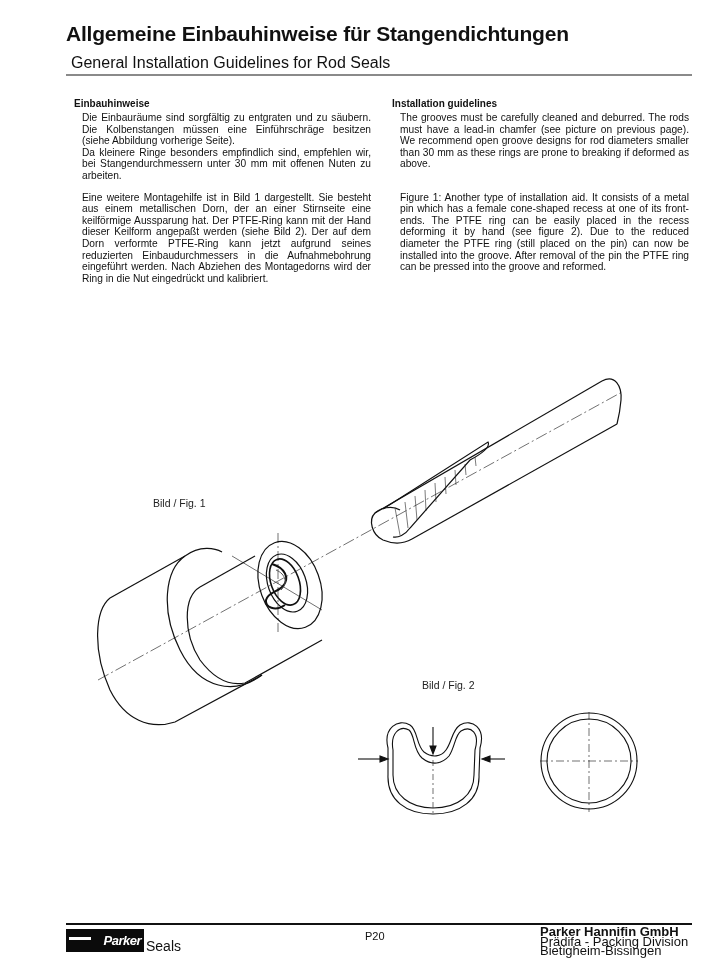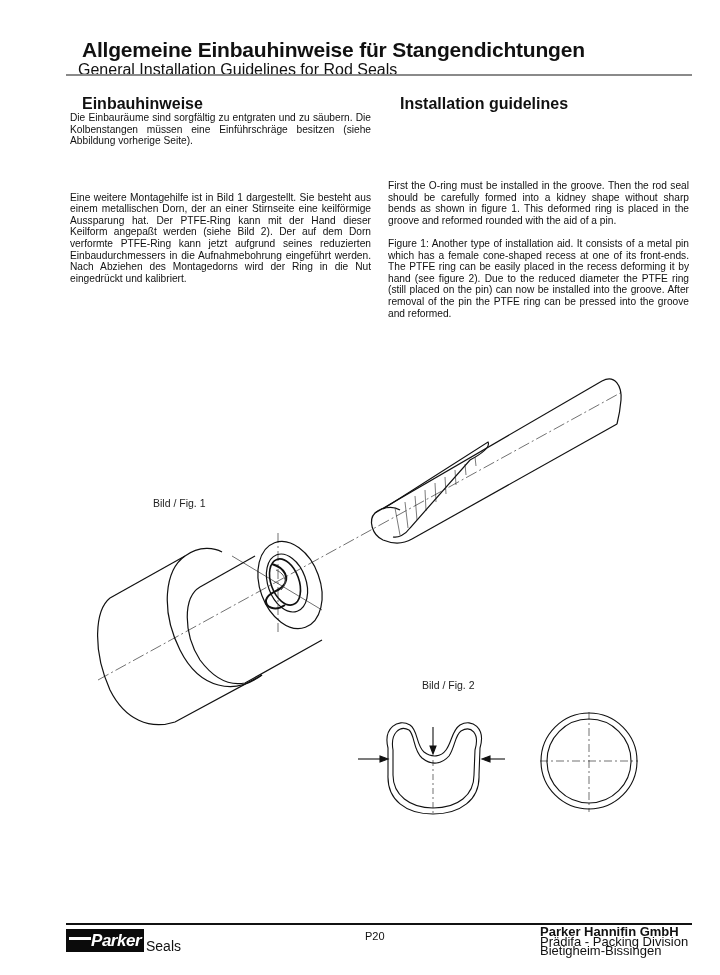--- a/index.html
+++ b/index.html
@@ -1,66 +1,67 @@
 <!DOCTYPE html>
 <html><head>
   <meta charset="utf-8">
   <style>
     html, body { margin: 0; padding: 0; background: #ffffff; }
     body { width: 720px; height: 975px; position: relative; overflow: hidden;
            font-family: "Liberation Sans", sans-serif; color: #111; }
     .abs { position: absolute; }
-    .title { left: 66px; top: 22px; font-size: 21px; font-weight: bold; letter-spacing: -0.2px; margin: 16px; color: #111; white-space: nowrap; }
-    .subtitle { left: 66px; top: 49px; font-size: 16px; margin: 12px; color: #111; white-space: nowrap; }
+    .title { left: 66px; top: 22px; font-size: 21px; font-weight: bold; letter-spacing: -0.2px; margin: 0; color: #111; white-space: nowrap; }
+    .subtitle { left: 66px; top: 49px; font-size: 16px; margin: 5px; color: #111; white-space: nowrap; }
     .rule-top { left: 66px; top: 74px; width: 626px; height: 2px; background: #8a8a8a; }
     .col { width: 305px; font-size: 10.2px; line-height: 11.6px; text-align: justify; }
-    .col h2 { font-size: 16px; font-weight: bold; margin: 0 0 1px 16px; line-height: 15px; }
-    .col p { margin: 0 0 0 4px; }
+    .col h2 { font-size: 10px; font-weight: bold; margin: 0 0 1px 8px; line-height: 15px; }
+    .col p { margin: 0 0 0 16px; }
     .col .gap { height: 11.6px; }
     .colL { left: 66px; }
     .colR { left: 384px; }
     .fig-label { font-size: 10.5px; color: #222; white-space: nowrap; padding-left: 32px; }
     .rule-bottom { left: 66px; top: 923px; width: 626px; height: 2px; background: #111; }
     .logo { left: 66px; top: 929px; width: 78px; height: 23px; background: #0b0b0b; }
-    .logo-text { position: absolute; right: 3px; top: 1px; color: #fff; font-weight: bold; font-size: 17px; font-style: italic; letter-spacing: -0.5px; line-height: 21px; }
+    .logo-text { position: absolute; right: 3px; top: 1px; color: #fff; font-weight: bold; font-size: 13px; font-style: italic; letter-spacing: -0.5px; line-height: 21px; }
     .logo-bar { position: absolute; left: 3px; top: 8px; width: 22px; height: 3px; background: #fff; }
     .seals { left: 146px; top: 938px; font-size: 14px; white-space: nowrap; }
     .pagenum { left: 365px; top: 930px; font-size: 11px; white-space: nowrap; }
     .company { left: 540px; top: 927px; font-size: 13px; line-height: 9.6px; white-space: nowrap; }
     .company .c1 { font-weight: bold; }
     svg.fig { position: absolute; left: 0; top: 0; width: 720px; height: 975px; pointer-events: none; }
   </style>
 </head>
 <body>
 
 <h1 class="abs title">Allgemeine Einbauhinweise für Stangendichtungen</h1>
 <p class="abs subtitle">General Installation Guidelines for Rod Seals</p>
 <div class="abs rule-top"></div>
 
 <div class="abs col colL" style="top:96px;">
   <div>
     <h2>Einbauhinweise</h2>
     <p>Die Einbauräume sind sorgfältig zu entgraten und zu säubern. Die Kolbenstangen müssen eine Einführschräge besitzen (siehe Abbildung vorherige Seite).</p>
+    <p>Da kleinere Ringe besonders empfindlich sind, empfehlen wir, bei Stangendurchmessern unter 30 mm mit offenen Nuten zu arbeiten.</p>
   </div>
 </div>
 <div class="abs col colL" style="top:180px;">
   <div>
     <div class="gap"></div>
     <p>Eine weitere Montagehilfe ist in Bild 1 dargestellt. Sie besteht aus einem metallischen Dorn, der an einer Stirnseite eine keilförmige Aussparung hat. Der PTFE-Ring kann mit der Hand dieser Keilform angepaßt werden (siehe Bild 2). Der auf dem Dorn verformte PTFE-Ring kann jetzt aufgrund seines reduzierten Einbaudurchmessers in die Aufnahmebohrung eingeführt werden. Nach Abziehen des Montagedorns wird der Ring in die Nut eingedrückt und kalibriert.</p>
   </div>
 </div>
 
 <div class="abs col colR" style="top:96px;">
   <div>
     <h2>Installation guidelines</h2>
+    <p>The grooves must be carefully cleaned and deburred. The rods must have a lead-in chamfer (see picture on previous page). We recommend open groove designs for rod diameters smaller than 30 mm as these rings are prone to breaking if deformed as above.</p>
   </div>
 </div>
 <div class="abs col colR" style="top:180px;">
   <div>
-    <p>First the O-ring must be installed in the groove. Then the rod seal should be carefully formed into a kidney shape without sharp bends as shown in figure 1. This deformed ring is placed in the groove and reformed rounded with the aid of a pin.</p>
     <div class="gap"></div>
     <p>Figure 1: Another type of installation aid. It consists of a metal pin which has a female cone-shaped recess at one of its front-ends. The PTFE ring can be easily placed in the recess deforming it by hand (see figure 2). Due to the reduced diameter the PTFE ring (still placed on the pin) can now be installed into the groove. After removal of the pin the PTFE ring can be pressed into the groove and reformed.</p>
   </div>
 </div>
 
 <div class="abs fig-label" style="left:121px; top:497px;">Bild / Fig. 1</div>
 <div class="abs fig-label" style="left:390px; top:679px;">Bild / Fig. 2</div>
 
 <svg class="fig" viewBox="0 0 720 975">
   <g fill="none" stroke="#111" stroke-width="1.2">

